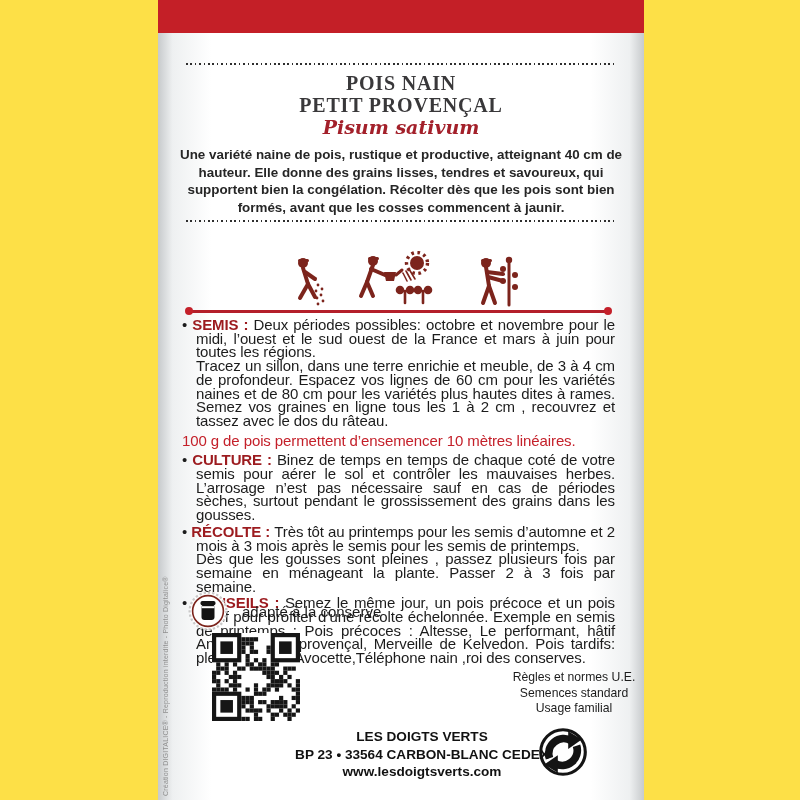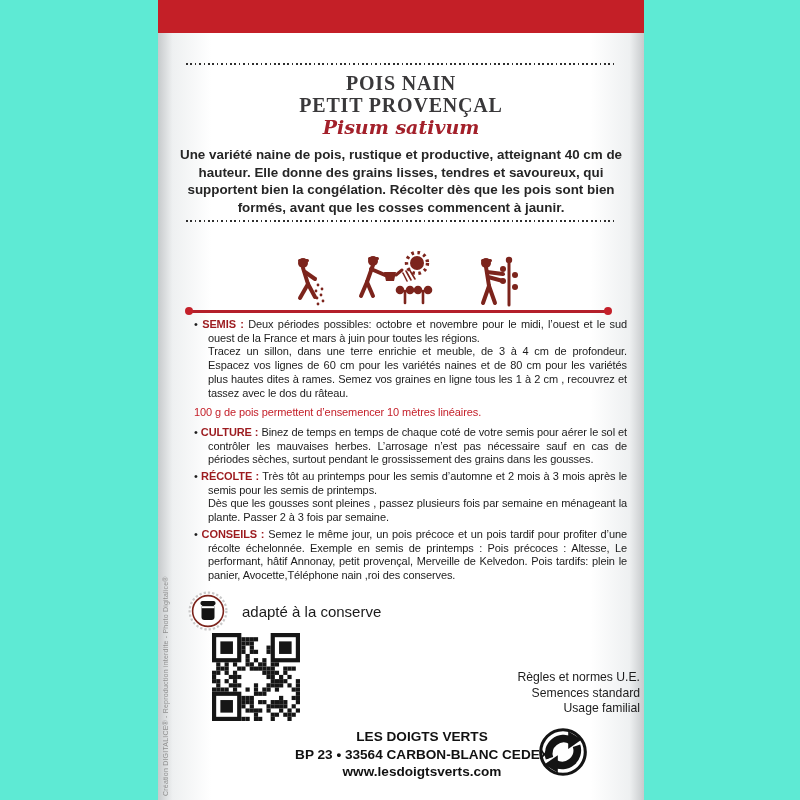--- a/index.html
+++ b/index.html
@@ -1,17 +1,17 @@
 <!DOCTYPE html>
 <html><head>
 <meta charset="utf-8">
 <style>
   * { margin:0; padding:0; box-sizing:border-box; }
   html,body { width:800px; height:800px; background:#ffffff; font-family:"Liberation Sans", sans-serif; }
-  .page { position:relative; width:800px; height:800px; background:#5eead4; overflow:hidden; }
+  .page { position:relative; width:800px; height:800px; background:#fde047; overflow:hidden; }
 
   .card { position:absolute; left:158px; top:0; width:486px; height:800px;
           background:linear-gradient(90deg,#c7cacc 0,#eef0f1 3%,#ffffff 11%,#ffffff 89%,#eef0f1 97%,#c7cacc 100%); }
 
   .redband { position:absolute; left:0; top:0; width:100%; height:33px; background:#c41f27; }
 
   .dotline { position:absolute; left:28px; width:428px; height:2px;
              background:repeating-linear-gradient(90deg,#2e2e2e 0 1.7px,transparent 1.7px 4.4px); }
   .l1 { top:63px; } .l2 { top:220px; }
 
@@ -24,42 +24,42 @@
              font-size:19px; color:#a3202a; }
 
   .desc { position:absolute; top:146px; left:22px; width:442px; text-align:center;
           font-size:13.4px; font-weight:bold; line-height:17.6px; color:#262626; }
 
   .pictos svg { position:absolute; }
   .timeline { position:absolute; left:30px; top:310px; width:421px; height:2.5px; background:#b41f2a; }
   .timeline i { position:absolute; top:-3px; width:8px; height:8px; border-radius:50%; background:#c4202a; }
   .timeline .dl { left:-3px; } .timeline .dr { right:-3px; }
 
-  .textblock { position:absolute; top:318px; left:36px; width:433px;
-               font-size:11px; line-height:13.7px; color:#1c1c1c; letter-spacing:-.1px; text-align:justify; }
+  .textblock { position:absolute; top:318px; left:24px; width:433px;
+               font-size:15px; line-height:13.7px; color:#1c1c1c; letter-spacing:-.1px; text-align:justify; }
   .sec { margin:0 0 3px; padding-left:14px; text-indent:-14px; }
   .sec .lab { color:#9c1b1f; font-weight:bold; }
   .sec .cont { display:block; text-indent:0; }
   .note { margin:6px 0 6px; text-align:left; color:#c4202a; }
 
   .conserve { position:absolute; left:30px; top:591px; display:flex; align-items:center; gap:14px; }
   .conserve .lbl { font-size:15px; color:#1a1a1a; }
 
   .qr { position:absolute; left:54px; top:633px; width:88px; height:88px; }
 
   .brand { position:absolute; left:164px; top:633px; width:166px; height:84px; color:#1fa24a; }
   .brand .hand { position:absolute; left:0; top:3px; }
   .brand .btxt { position:absolute; left:66px; top:0; line-height:1; }
   .brand .les { font-size:16px; font-weight:bold; margin-bottom:1px; }
   .brand .big { font-size:25px; font-weight:bold; letter-spacing:.5px; line-height:23px; }
   .since { position:absolute; left:0; top:68px; width:100%; display:flex; align-items:center; gap:5px;
            font-size:12px; font-weight:bold; font-style:italic; }
   .since::before,.since::after { content:""; flex:1; border-top:2px solid #1fa24a; }
 
-  .regs { position:absolute; left:350px; top:670px; width:132px; text-align:right;
+  .regs { position:absolute; left:350px; top:670px; width:132px; text-align:center;
           font-size:12.2px; line-height:15.5px; color:#1c1c1c; }
 
   .addr { position:absolute; left:0; top:728px; width:100%; text-align:center;
           font-size:13.6px; font-weight:bold; line-height:17.5px; color:#111;padding-left:42px; }
 
   .madein { position:absolute; left:45px; top:736px; width:92px; text-align:center; }
   .flag { width:46px; height:29px; margin:0 auto; border:1px solid #111; display:flex; }
   .flag i { flex:1; } .flag .fb{background:#1e3f8f;} .flag .fw{background:#fff;} .flag .fr{background:#e0232e;}
   .madein .cap { margin-top:3px; font-size:8.6px; font-weight:bold; letter-spacing:-.2px; color:#111; white-space:nowrap; }
 

